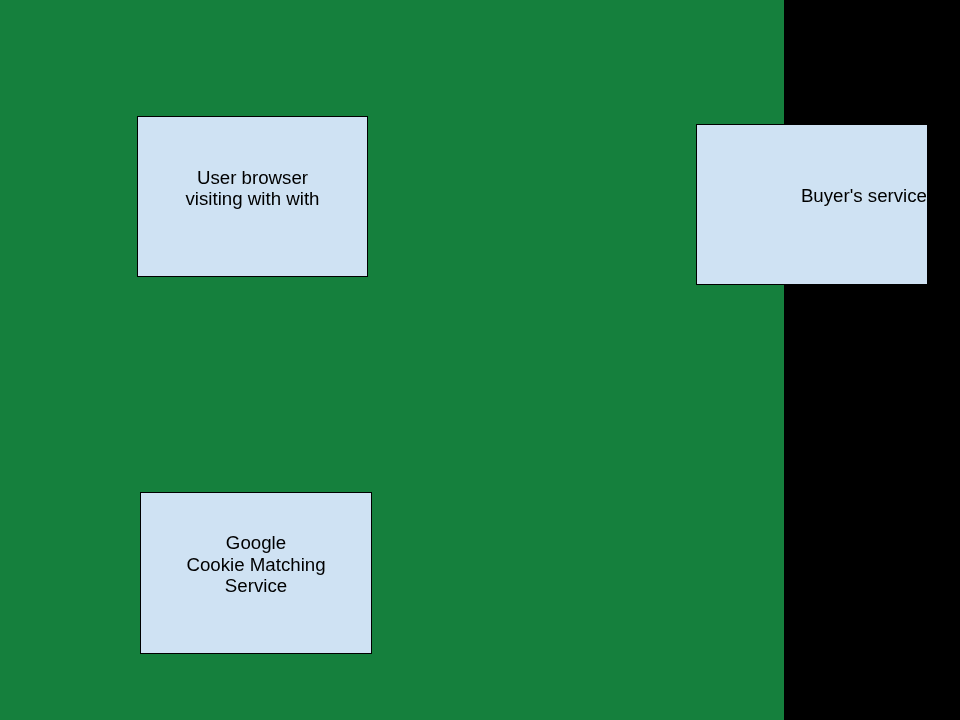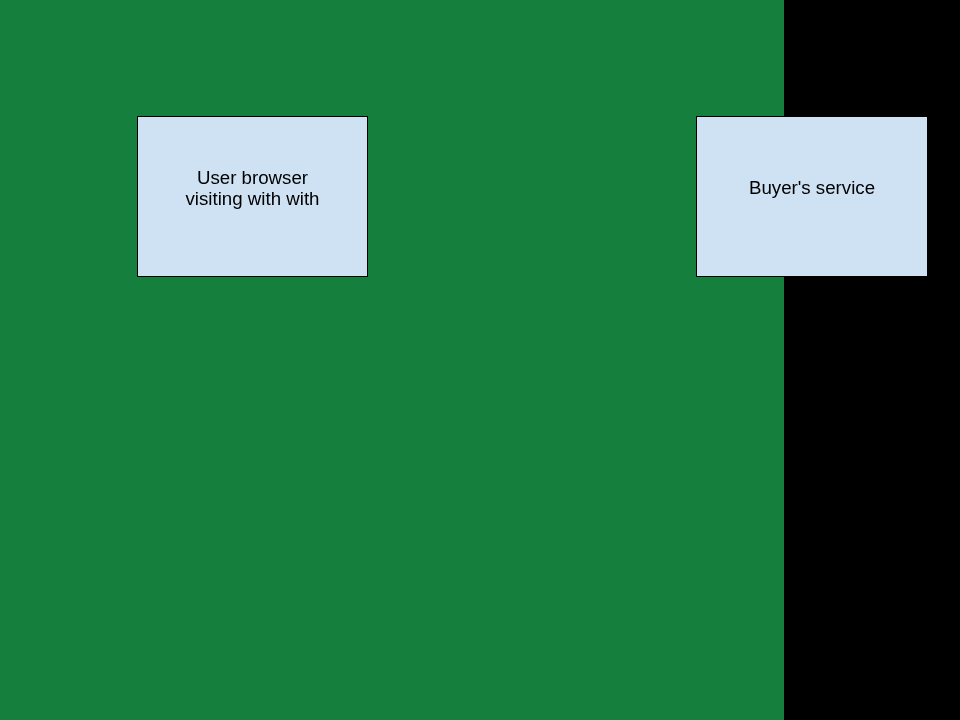--- a/index.html
+++ b/index.html
@@ -38,23 +38,24 @@
     white-space: nowrap;
   }
   .node-user-browser {
     left: 137px;
     top: 116px;
     width: 231px;
     height: 161px;
   }
   .node-buyers-service {
     left: 696px;
-    top: 116px;
+    top: 124px;
     width: 232px;
     height: 161px;
+    justify-content: flex-end;
   }
   .node-google-cms {
     left: 140px;
     top: 492px;
     width: 232px;
     height: 162px;
   }
 </style>
 </head>
 <body>
@@ -67,14 +68,21 @@
       <span>visiting with with</span><br>
     </div>
   </div>
 
   <div class="node node-buyers-service">
     <div class="label">
       <span>Buyer's service</span>
     </div>
   </div>
 
+  <div class="node node-google-cms">
+    <div class="label">
+      <span>Google</span><br>
+      <span>Cookie Matching</span><br>
+      <span>Service</span>
+    </div>
+  </div>
 
 </div>
 
 </body></html>

